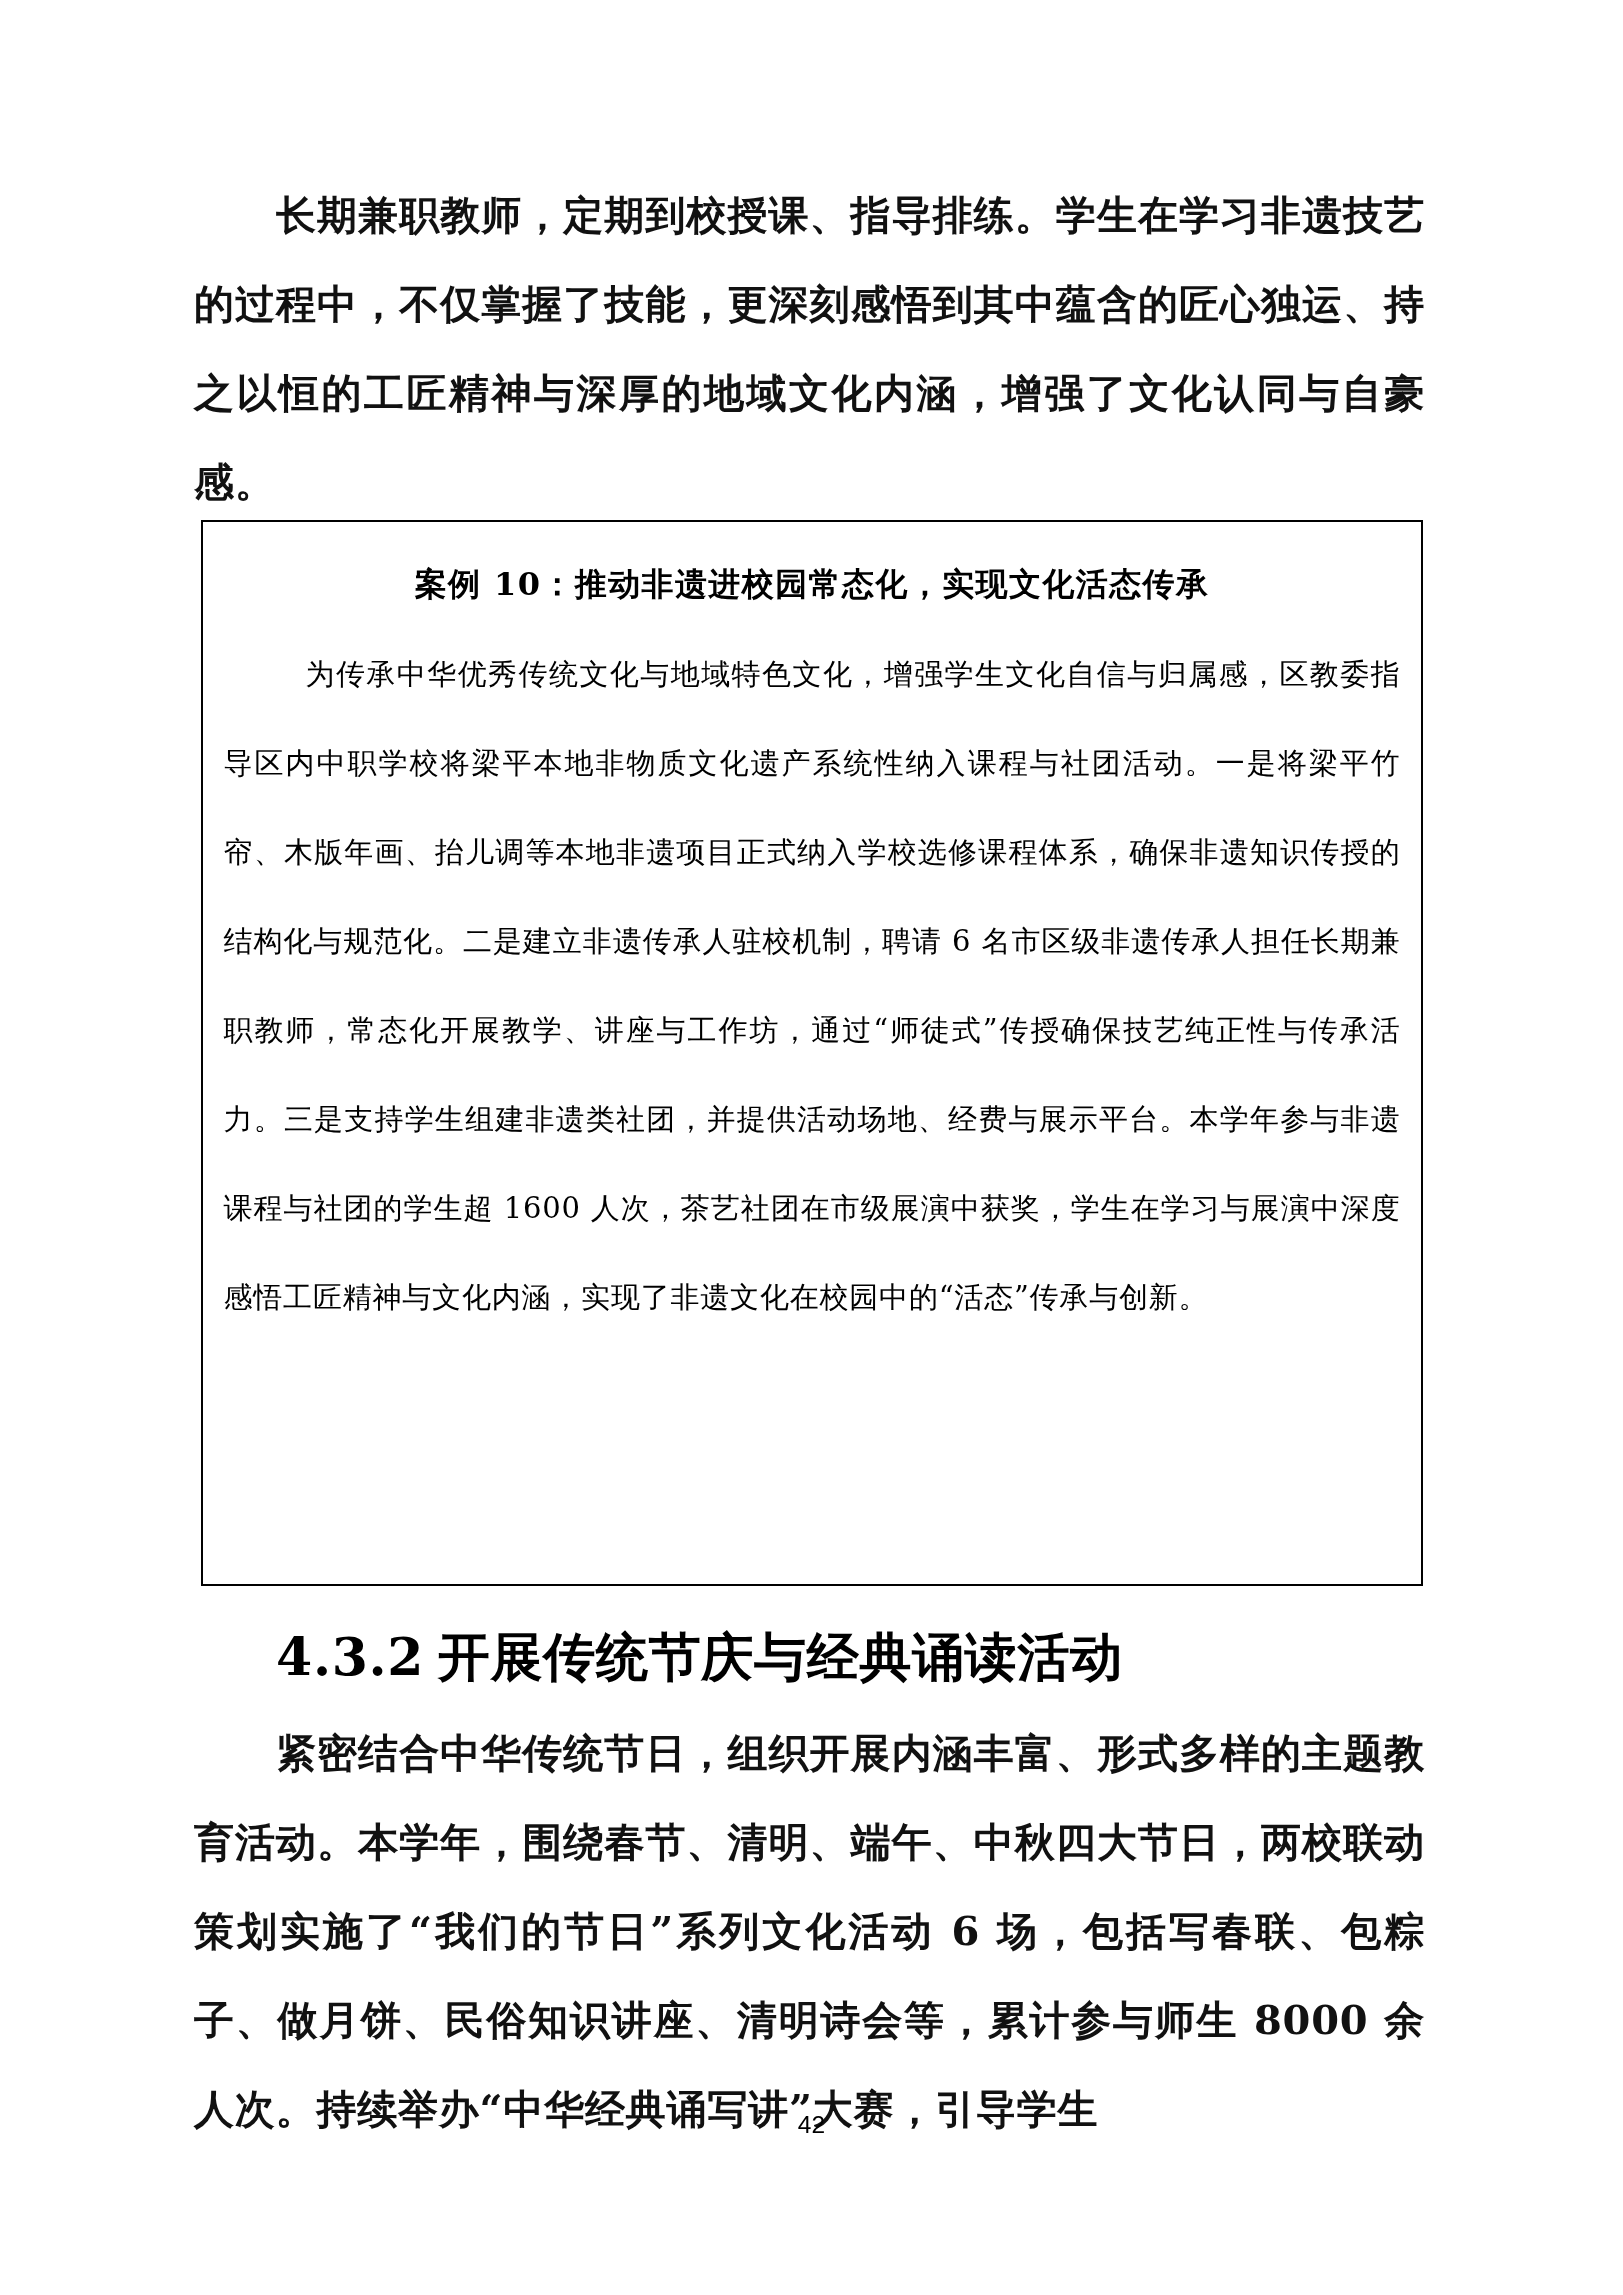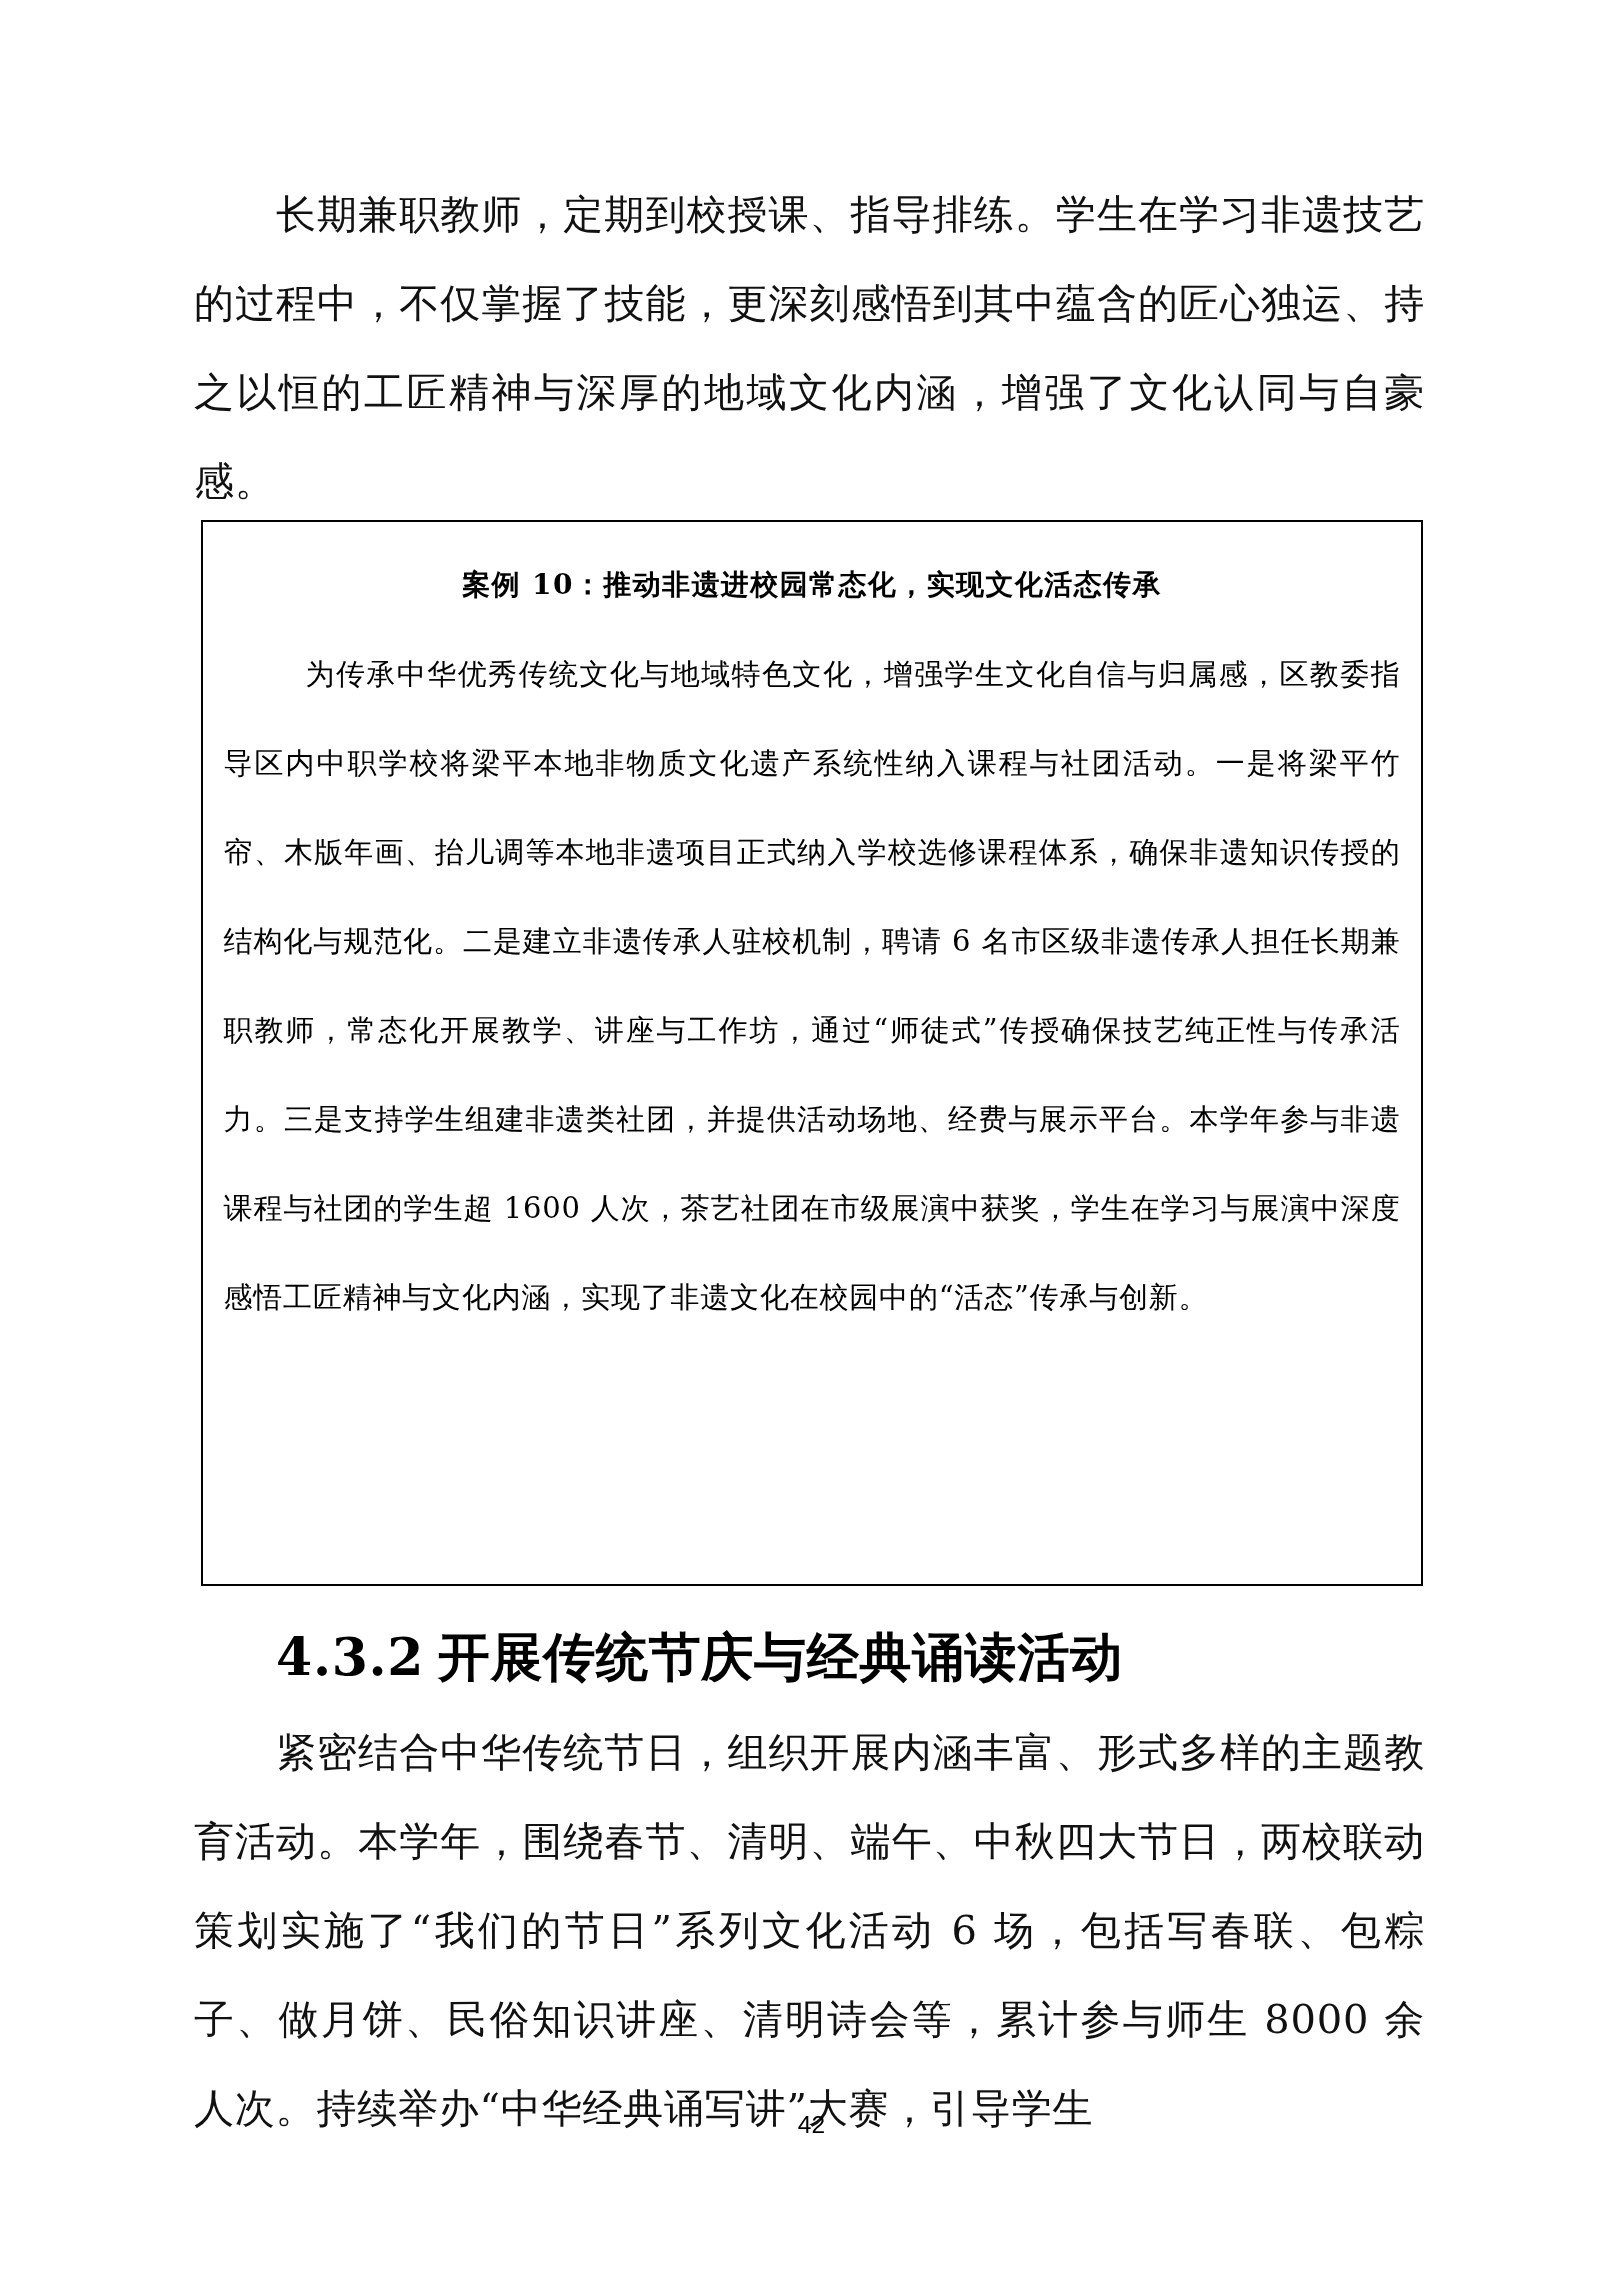--- a/index.html
+++ b/index.html
@@ -31,21 +31,21 @@
   .para {
     font-family: "DejaVu Serif", "Liberation Serif", serif;
     font-size: 40px;
     line-height: 89px;
     text-align: justify;
     text-justify: inter-character;
     letter-spacing: 0.8px;
     margin: 0;
     color: #111111;
     text-indent: 82px;
-    font-weight: 400;
+    font-weight: 700;
     -webkit-font-smoothing: antialiased;
   }
 
   
   .case-box {
     position: absolute;
     left: 201px;
     top: 520px;
     width: 1222px;
     height: 1066px;
@@ -53,21 +53,21 @@
     box-sizing: border-box;
     background: #ffffff;
   }
 
   .case-inner {
     padding: 27px 20.5px 13.6px 20.5px;
   }
 
   .case-title {
     font-family: "DejaVu Serif", "Liberation Serif", serif;
-    font-size: 28px;
+    font-size: 32px;
     line-height: 71px;
     font-weight: 700;
     text-align: center;
     letter-spacing: 1.4px;
     margin: 0 0 9.5px 0;
     white-space: nowrap;
   }
 
   .case-body {
     font-family: "DejaVu Serif", "Liberation Serif", serif;

